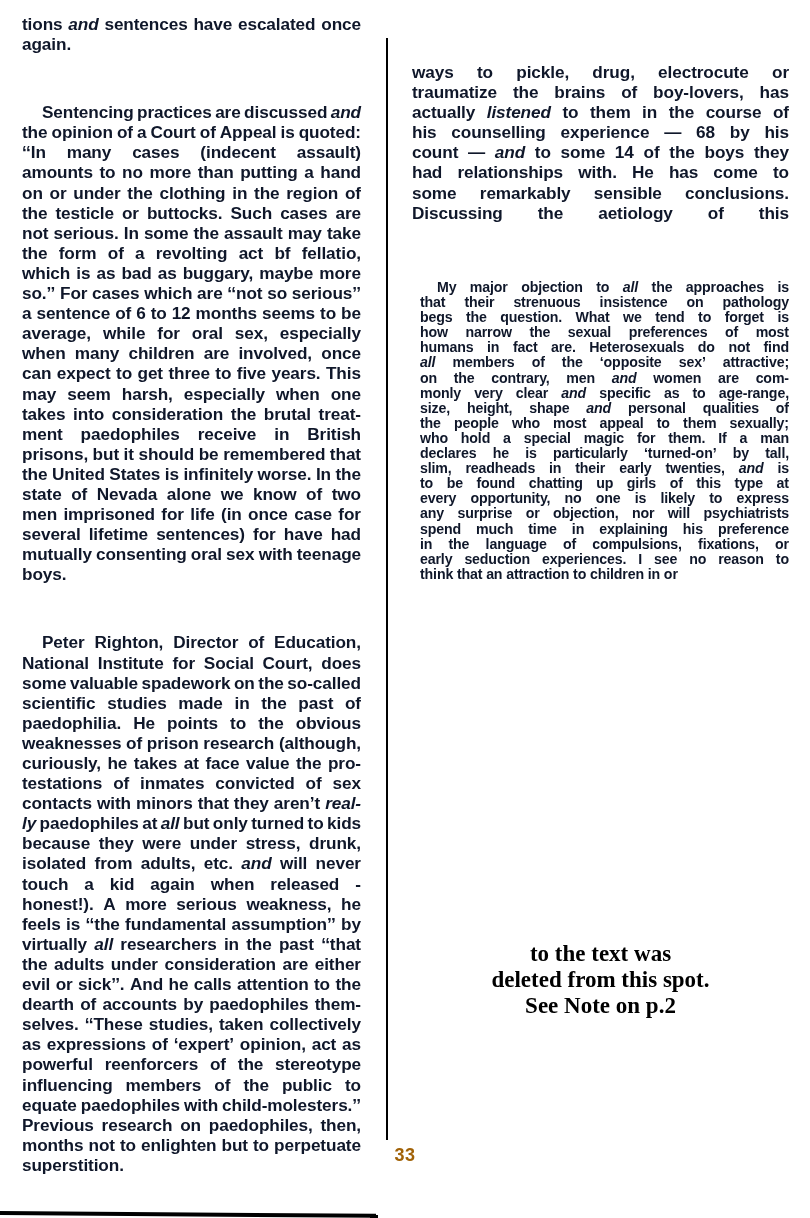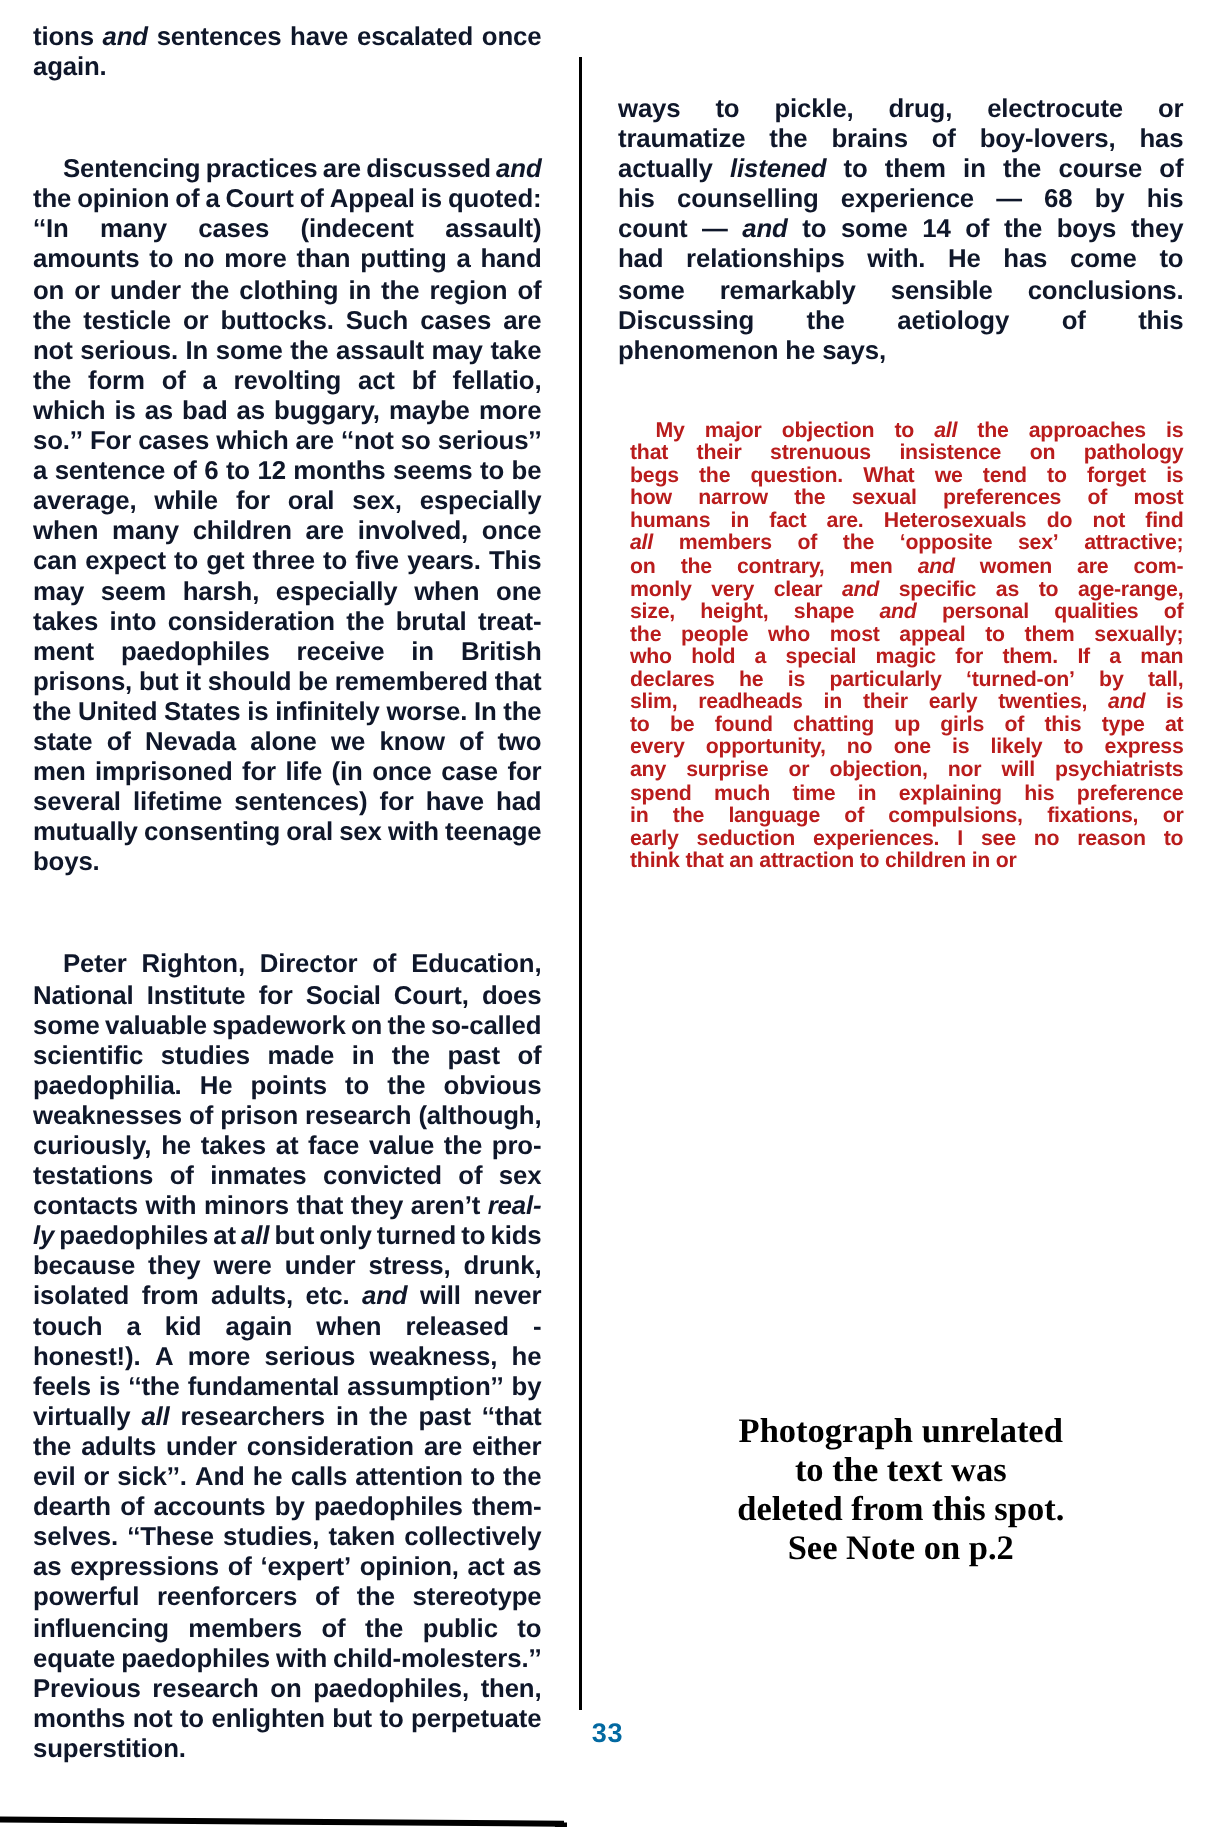--- a/index.html
+++ b/index.html
@@ -62,21 +62,21 @@
 
   
   #quote {
     position: absolute;
     left: 420px;
     top: 232px;
     width: 369px;
     font-size: 14.2px;
     line-height: 15.1px;
     font-weight: 700;
-    color: #b91c1c;
+    color: #0f172a;
     letter-spacing: -0.15px;
   }
   #quote .line { display: flex; justify-content: space-between; white-space: nowrap; }
   #quote .line.last { display: block; }
   #quote .line.indent { padding-left: 17px; }
 
   
   #divider {
     position: absolute;
     left: 386px;
@@ -103,21 +103,21 @@
 
   
   #folio {
     position: absolute;
     left: 0;
     top: 1145px;
     width: 810px;
     text-align: center;
     font-size: 18px;
     font-weight: 700;
-    color: #0369a1;
+    color: #a16207;
     letter-spacing: 0.5px;
   }
 
   
   #scan-edge {
     position: absolute;
     left: -4px;
     bottom: 3px;
     width: 380px;
     height: 4px;
@@ -657,21 +657,20 @@
           <span>sensible</span>
           <span>conclusions.</span>
         </div>
         <div class="line">
           <span>Discussing</span>
           <span>the</span>
           <span>aetiology</span>
           <span>of</span>
           <span>this</span>
         </div>
-        <div class="line last">phenomenon he says,</div>
       </div>
     </div>
 
   <div id="quote">
       <div class="line indent">
         <span>My</span>
         <span>major</span>
         <span>objection</span>
         <span>to</span>
         <span><i>all</i></span>
@@ -852,21 +851,20 @@
         <span>I</span>
         <span>see</span>
         <span>no</span>
         <span>reason</span>
         <span>to</span>
       </div>
       <div class="line last">think that an attraction to children in or</div>
     </div>
 
   <div id="photo-note">
-      <div>Photograph unrelated</div>
       <div>to the text was</div>
       <div>deleted from this spot.</div>
       <div>See Note on p.2</div>
     </div>
 
   <div id="folio">33</div>
 
   <div id="scan-edge"></div>
   <div id="scan-edge-2"></div>
 

